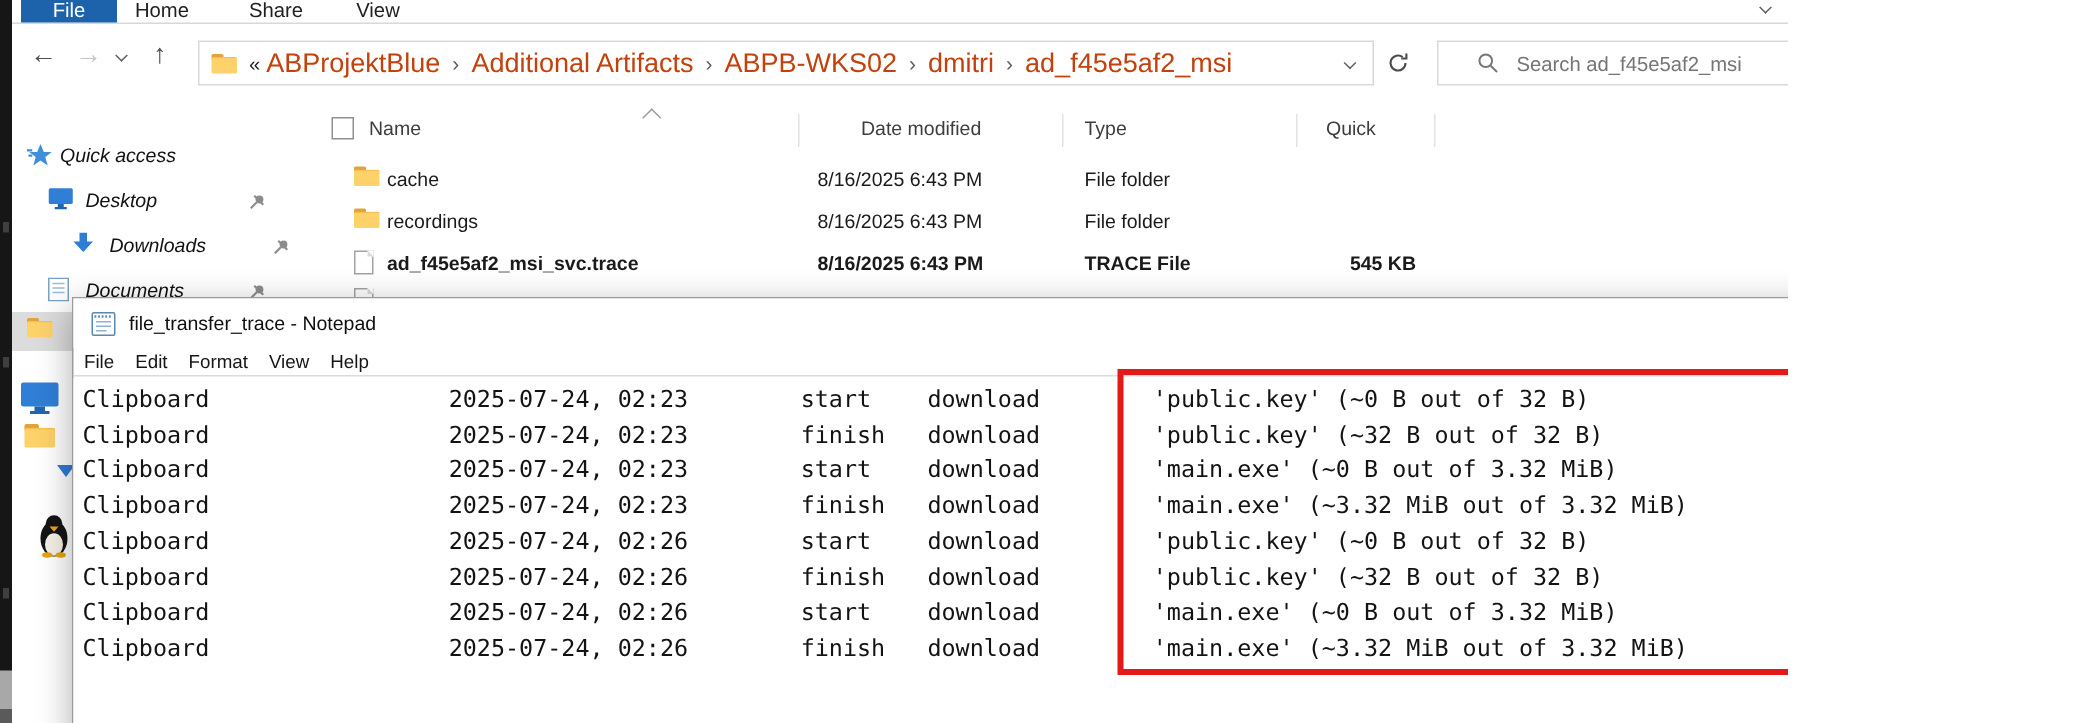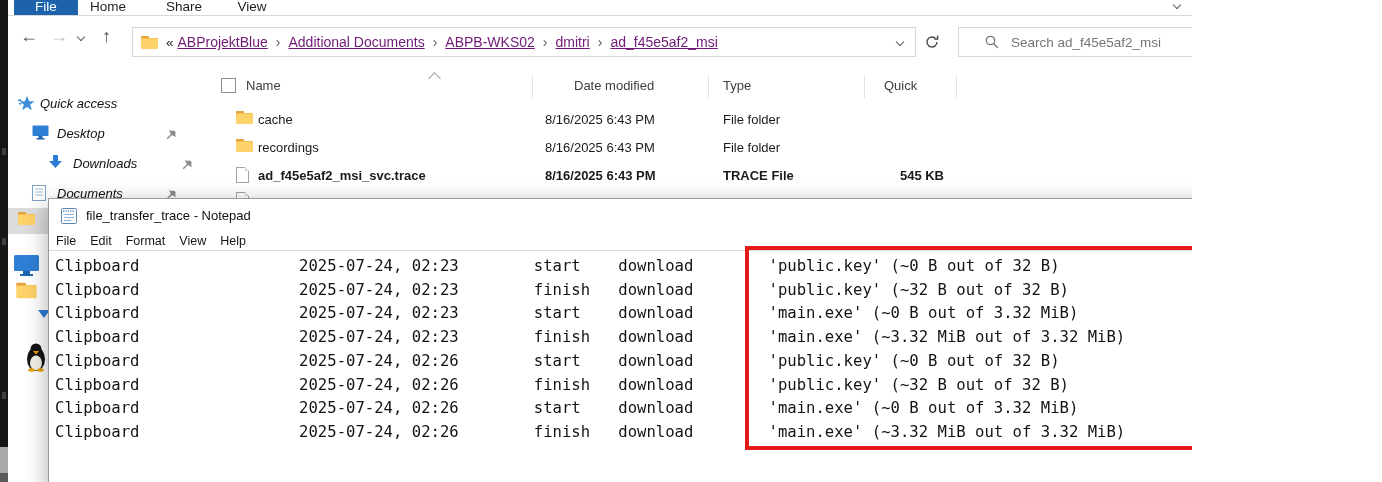--- a/index.html
+++ b/index.html
@@ -19,21 +19,21 @@
   .chev{display:inline-block;width:7px;height:7px;border-right:1.4px solid #5f5f5f;
         border-bottom:1.4px solid #5f5f5f;transform:rotate(45deg);}
   .chev.sm{width:5px;height:5px;}
   .ribbon-collapse{position:absolute;right:12px;top:2px;}
   
   .navbar{position:absolute;left:8px;top:16px;right:0;height:50px;background:#fff;}
   .nav-glyph{position:absolute;top:7px;font-size:18px;color:#4f4f4f;line-height:26px;}
   .nav-glyph.disabled{color:#c3c3c3;}
   .addressbar{position:absolute;left:124px;top:11px;width:784px;height:30px;background:#fff;
               border:1px solid #d9d9d9;display:flex;align-items:center;box-sizing:border-box;}
-  .crumb{font-size:14px;color:#701a75;white-space:nowrap;cursor:default;text-decoration:underline;}
+  .crumb{font-size:18px;color:#c2410c;white-space:nowrap;cursor:default;}
   .crumb-sep{font-size:14px;color:#5d5d5d;margin:0 8px;}
   .crumb-prefix{font-size:13.5px;color:#1c1c1c;margin:0 4px 0 8px;}
   .addr-chev{position:absolute;right:12px;top:11px;}
   .refresh-btn{position:absolute;left:900px;top:11px;width:48px;height:30px;display:flex;
                align-items:center;justify-content:center;}
   .searchbox{position:absolute;left:950px;top:11px;width:432px;height:30px;background:#fff;
              border:1px solid #d9d9d9;display:flex;align-items:center;box-sizing:border-box;}
   .searchbox svg{margin-left:26px;}
   .search-input{border:none;outline:none;font-family:"Liberation Sans",sans-serif;
                 font-size:13.5px;color:#333;margin-left:10px;flex:1;}
@@ -118,21 +118,21 @@
 
     <div class="addressbar">
       <span class="icon-folder" style="margin-left:8px;">
           <span class="back"></span>
           <span class="body"></span>
         </span>
       <span class="crumb-prefix">«</span>
       <span style="display:flex;align-items:center;">
           <span class="crumb">ABProjektBlue</span>
           <span class="crumb-sep">›</span>
-          <span class="crumb">Additional Documents</span>
+          <span class="crumb">Additional Artifacts</span>
           <span class="crumb-sep">›</span>
           <span class="crumb">ABPB-WKS02</span>
           <span class="crumb-sep">›</span>
           <span class="crumb">dmitri</span>
           <span class="crumb-sep">›</span>
           <span class="crumb">ad_f45e5af2_msi</span>
         </span>
       <span class="chev sm addr-chev"></span>
     </div>
 

